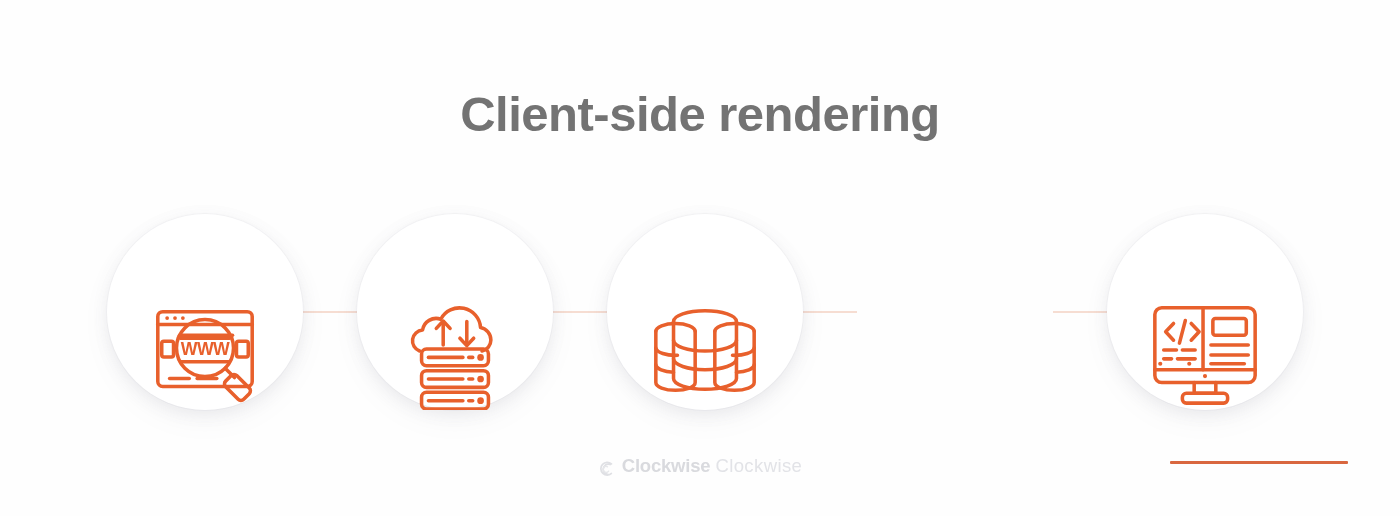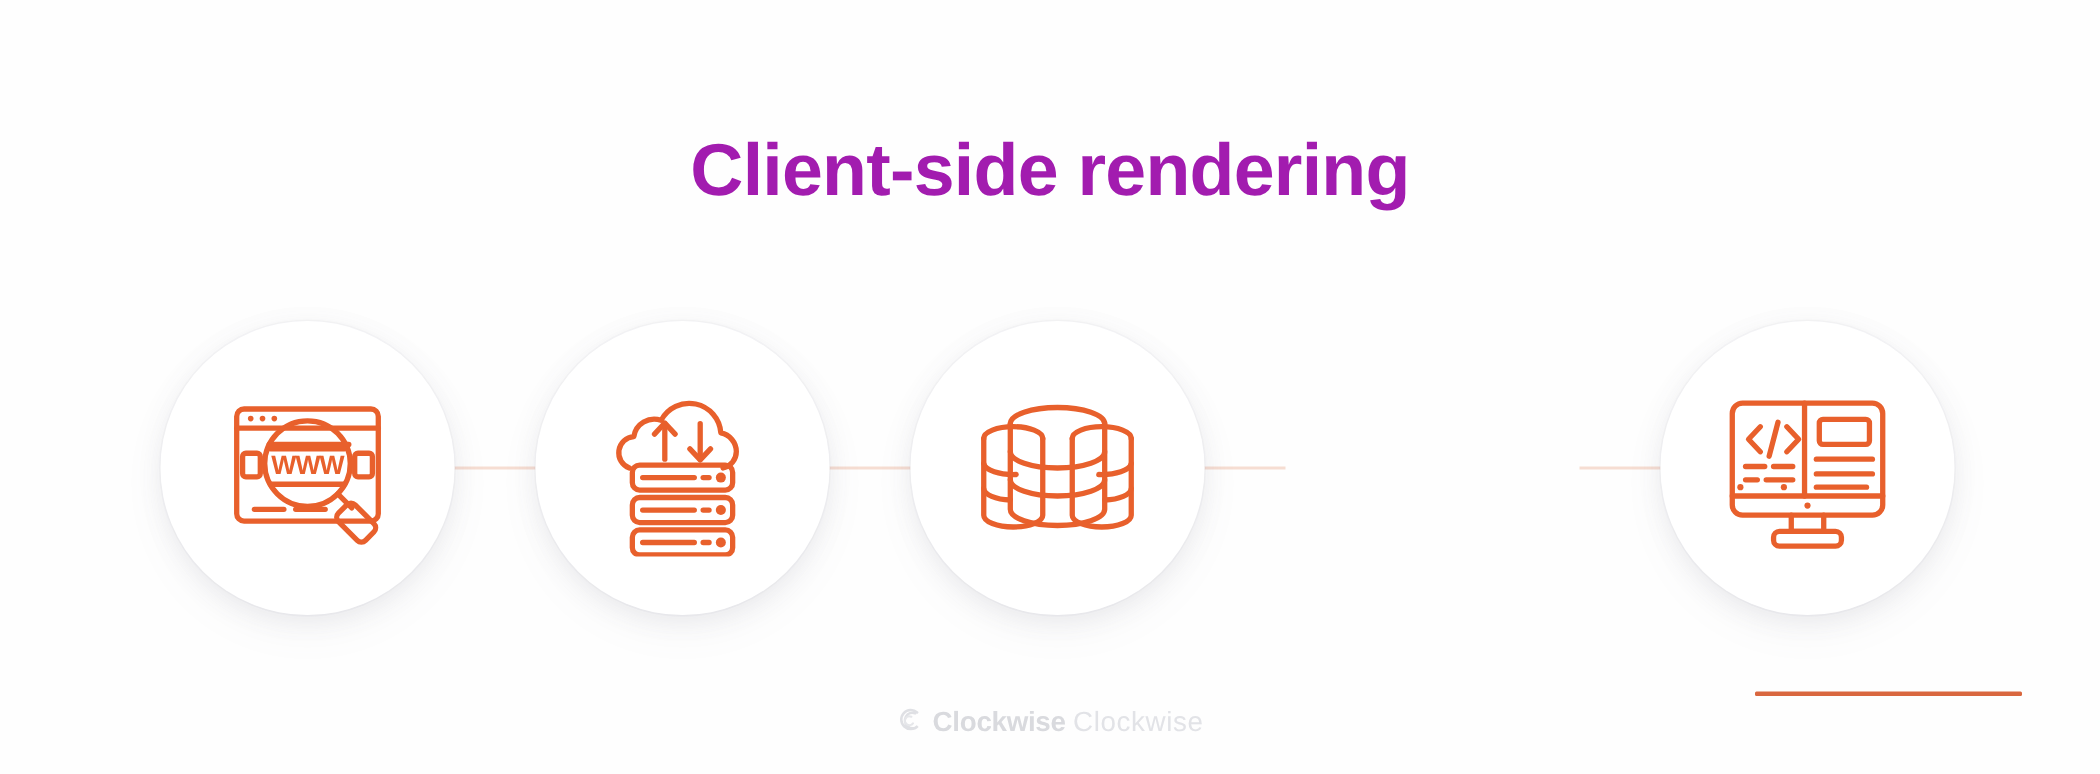--- a/index.html
+++ b/index.html
@@ -27,21 +27,21 @@
   
   .page-title {
     position: absolute;
     top: 88px;
     left: 0;
     width: 1400px;
     text-align: center;
     font-size: 49px;
     font-weight: 700;
     letter-spacing: -0.5px;
-    color: #a21caf;
+    color: #737373;
     font-family: "Liberation Sans", sans-serif;
     line-height: 1.08;
     white-space: nowrap;
   }
 
   
   .flow-row {
     position: absolute;
     top: 214px;
     left: 0;
@@ -53,21 +53,21 @@
     position: absolute;
     top: 0;
     width: 196px;
     height: 196px;
     border-radius: 50%;
     background: #ffffff;
     box-shadow: 0 4px 16px rgba(120,120,140,0.10),
                 0 0 0 1px rgba(150,150,165,0.055),
                 0 10px 26px rgba(125,125,145,0.07);
     display: flex;
-    align-items: center;
+    align-items: flex-end;
     justify-content: center;
   }
   .node .glyph {
     width: 118px;
     height: 118px;
     display: block;
   }
 
   .node-1 { left: 107px; }
   .node-2 { left: 357px; }
@@ -83,24 +83,24 @@
   }
   .conn-1 { left: 303px; width: 54px; }
   .conn-2 { left: 553px; width: 54px; }
   .conn-3 { left: 803px; width: 54px; }
   .conn-4 { left: 1053px; width: 54px; }
 
   
   .footer-logo {
     position: absolute;
     left: 0;
-    top: 470px;
+    top: 455px;
     width: 1400px;
     display: flex;
-    align-items: flex-start;
+    align-items: flex-end;
     justify-content: center;
     gap: 7px;
     user-select: none;
   }
   .footer-logo .mark {
     width: 17px;
     height: 17px;
     display: block;
     flex: 0 0 auto;
     margin-top: 1px;

